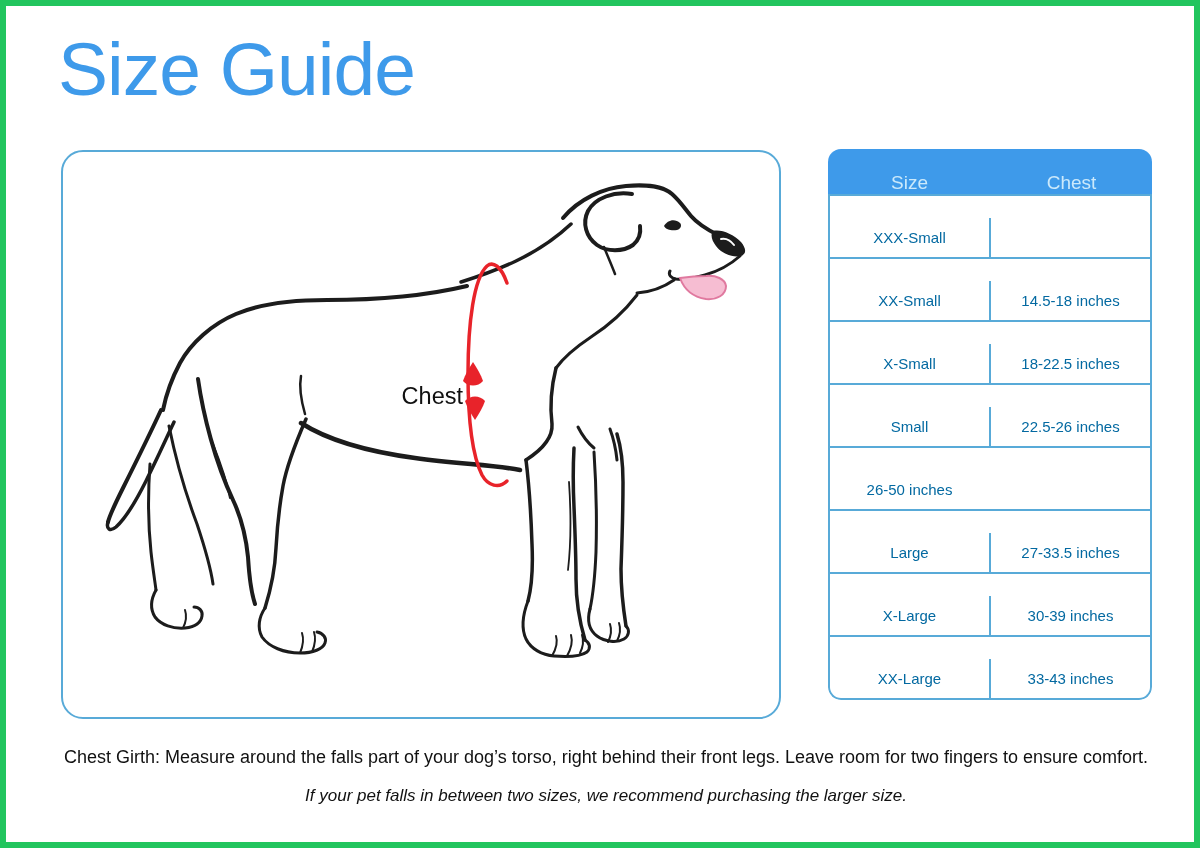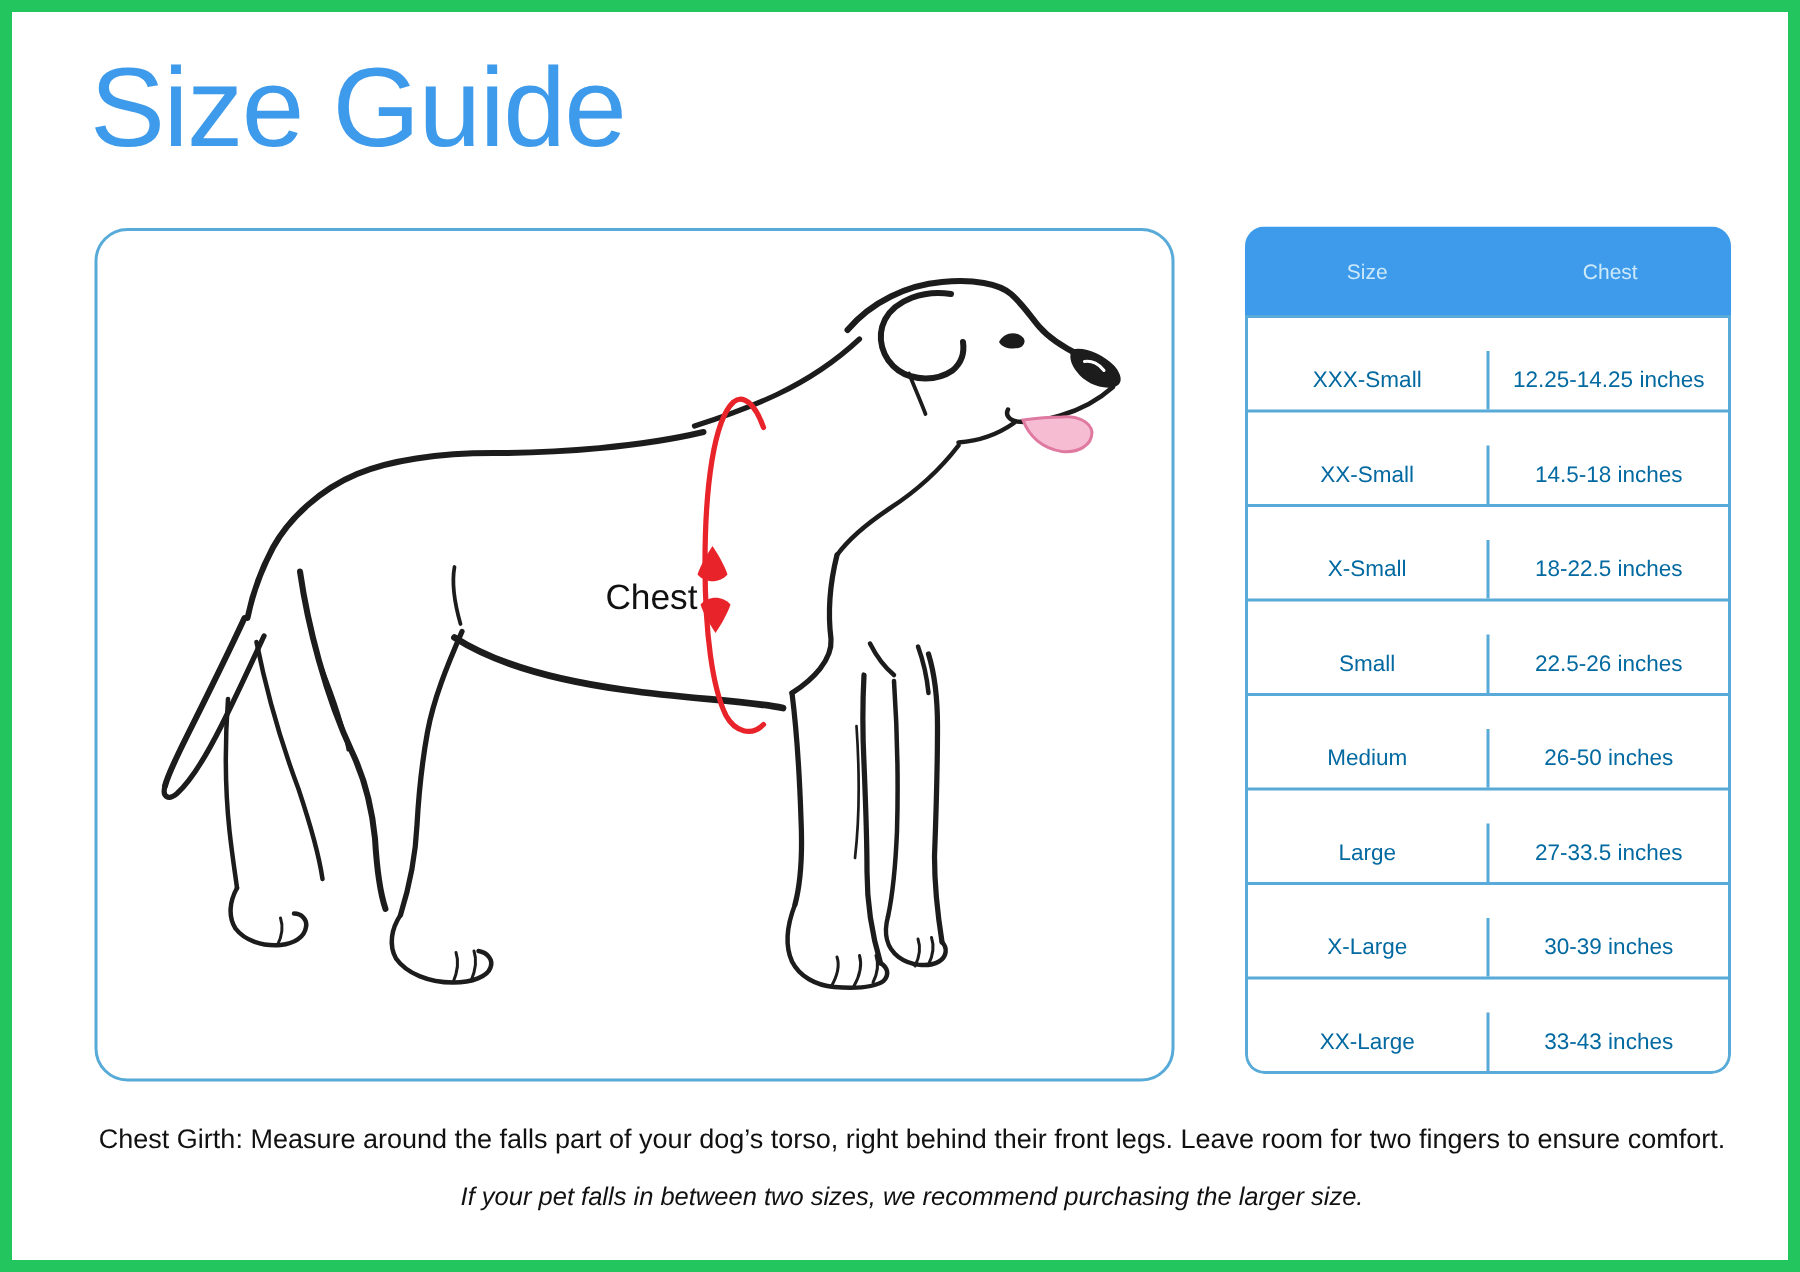--- a/index.html
+++ b/index.html
@@ -1,35 +1,35 @@
 <!DOCTYPE html>
 <html><head>
 <meta charset="utf-8">
 <style>
   html,body{margin:0;padding:0;background:#fff;}
   .page{
     position:relative;width:1200px;height:848px;box-sizing:border-box;
-    border:8px solid #22c55e;background:#ffffff;overflow:hidden;
+    border:6px solid #22c55e;background:#ffffff;overflow:hidden;
     font-family:"Liberation Sans","DejaVu Sans",sans-serif;
   }
   .page-title{
     position:absolute;left:52px;top:26px;font-size:75px;line-height:1;
     color:#3e9aea;letter-spacing:-1px;font-weight:400;white-space:nowrap;
   }
   .dog-panel{
     position:absolute;left:55px;top:144px;width:720px;height:569px;
     box-sizing:border-box;border:2px solid #58aad8;border-radius:22px;background:#fff;
   }
   .dog-panel svg{position:absolute;left:0;top:0;width:100%;height:100%;}
   .size-table{
     position:absolute;left:822px;top:143px;width:324px;border-radius:13px;overflow:hidden;
   }
   .size-table .thead{
-    display:flex;height:59px;background:#3e9aea;color:#cbe9fb;
-    align-items:center;font-size:14px;
+    display:flex;height:45px;background:#3e9aea;color:#cbe9fb;
+    align-items:flex-end;font-size:19px;
   }
   .size-table .thead .hcell{text-align:center;}
   .size-table .thead .hcell.c1{width:163px;}
   .size-table .thead .hcell.c2{width:161px;}
   .size-table .tbody{
     box-sizing:border-box;border:2px solid #58aad8;border-top:0;
     border-radius:0 0 13px 13px;background:#fff;
   }
   .size-table .trow{display:flex;height:63px;box-sizing:border-box;border-top:2px solid #58aad8;}
   .size-table .tcell{
@@ -124,36 +124,34 @@
   </div>
 
   <div class="size-table">
     <div class="thead">
       <div class="hcell c1">Size</div>
       <div class="hcell c2">Chest</div>
     </div>
     <div class="tbody">
       <div class="trow">
         <div class="tcell c1">XXX-Small</div>
-        <div class="tcell c2">12.25-14.25 inches</div>
       </div>
       <div class="trow">
         <div class="tcell c1">XX-Small</div>
         <div class="tcell c2">14.5-18 inches</div>
       </div>
       <div class="trow">
         <div class="tcell c1">X-Small</div>
         <div class="tcell c2">18-22.5 inches</div>
       </div>
       <div class="trow">
         <div class="tcell c1">Small</div>
         <div class="tcell c2">22.5-26 inches</div>
       </div>
       <div class="trow">
-        <div class="tcell c1">Medium</div>
         <div class="tcell c2">26-50 inches</div>
       </div>
       <div class="trow">
         <div class="tcell c1">Large</div>
         <div class="tcell c2">27-33.5 inches</div>
       </div>
       <div class="trow">
         <div class="tcell c1">X-Large</div>
         <div class="tcell c2">30-39 inches</div>
       </div>

